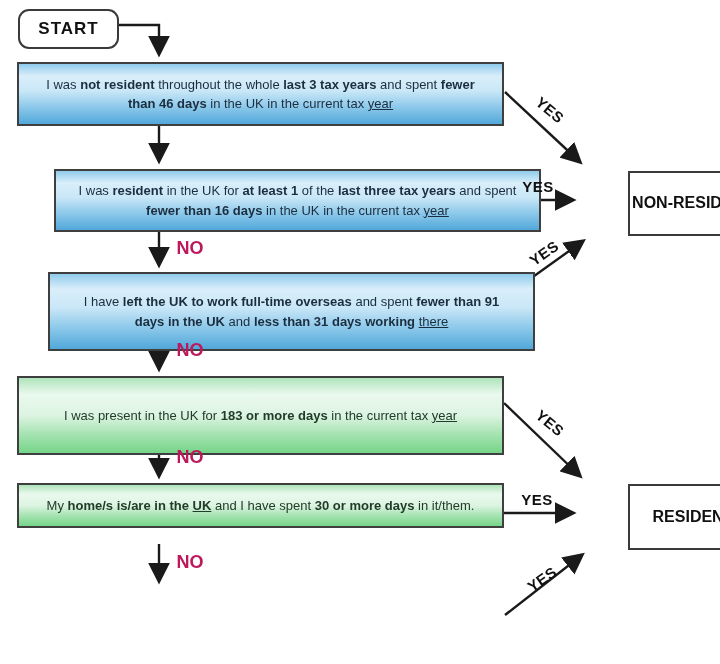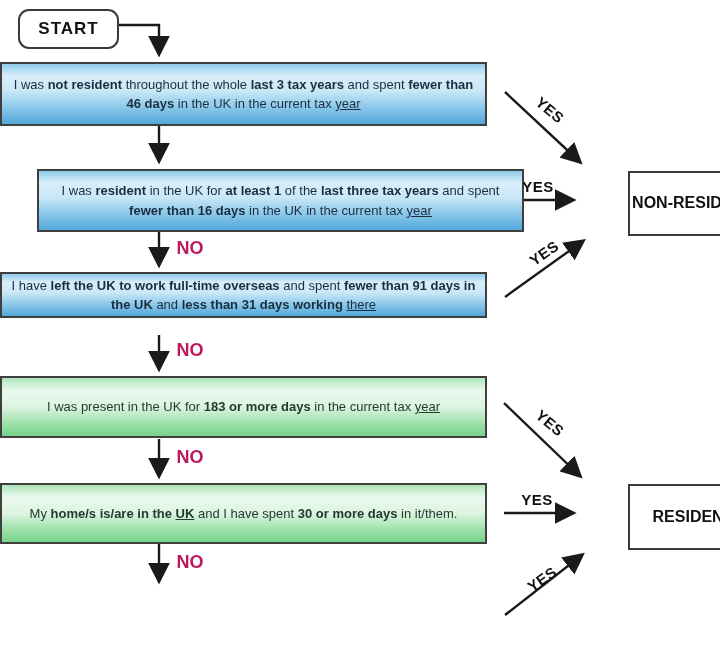--- a/index.html
+++ b/index.html
@@ -8,39 +8,39 @@
     font-family:"Liberation Sans",sans-serif;overflow:hidden;
   }
   svg.arrow-layer{position:absolute;left:0;top:0;width:720px;height:664px;}
   .start-box{
     position:absolute;left:18px;top:9px;width:97px;height:36px;
     background:#ffffff;border:2.5px solid #3a3a3a;border-radius:11px;
     display:flex;align-items:center;justify-content:center;
     font-weight:bold;font-size:17px;letter-spacing:1px;color:#111111;
   }
   .qbox{
-    position:absolute;left:0;width:487px;
+    position:absolute;left:17px;width:487px;
     border:2px solid #3f3f3f;
     display:flex;align-items:center;justify-content:center;
     text-align:center;font-size:13px;line-height:1.5;
-    padding:0 4px;box-sizing:border-box;
+    padding:0 20px;box-sizing:border-box;
   }
   .qbox.blue{
     background:linear-gradient(180deg,#8fcbec 0%,#d9eefa 20%,#c9e7f7 45%,#8cc8ea 72%,#51a8da 100%);
     color:#1b2e40;
   }
   .qbox.green{
     background:linear-gradient(180deg,#aee4ba 0%,#eaf9ee 22%,#dcf4e1 50%,#a5e3b1 75%,#76d489 100%);
     color:#223b2b;
   }
   .q1{top:62px;height:64px;}
   .q2{top:169px;height:63px;margin-left:37px;}
-  .q3{top:272px;height:46px;}
-  .q4{top:376px;height:62px;justify-content:center;}
-  .q5{top:483px;height:61px;}
+  .q3{top:272px;height:79px;margin-left:31px;}
+  .q4{top:376px;height:79px;justify-content:center;}
+  .q5{top:483px;height:45px;}
   .q6{top:588px;height:61px;}
   .outcome{
     position:absolute;left:580px;width:126px;
     background:#ffffff;border:2px solid #3a3a3a;
     display:flex;flex-direction:row;align-items:center;justify-content:center;
     font-weight:bold;font-size:16px;line-height:1.4;color:#111111;text-align:center;margin-left:48px;
   }
   .outcome.non-resident{top:171px;height:61px;}
   .outcome.resident{top:484px;height:62px;}
   .no-label{

